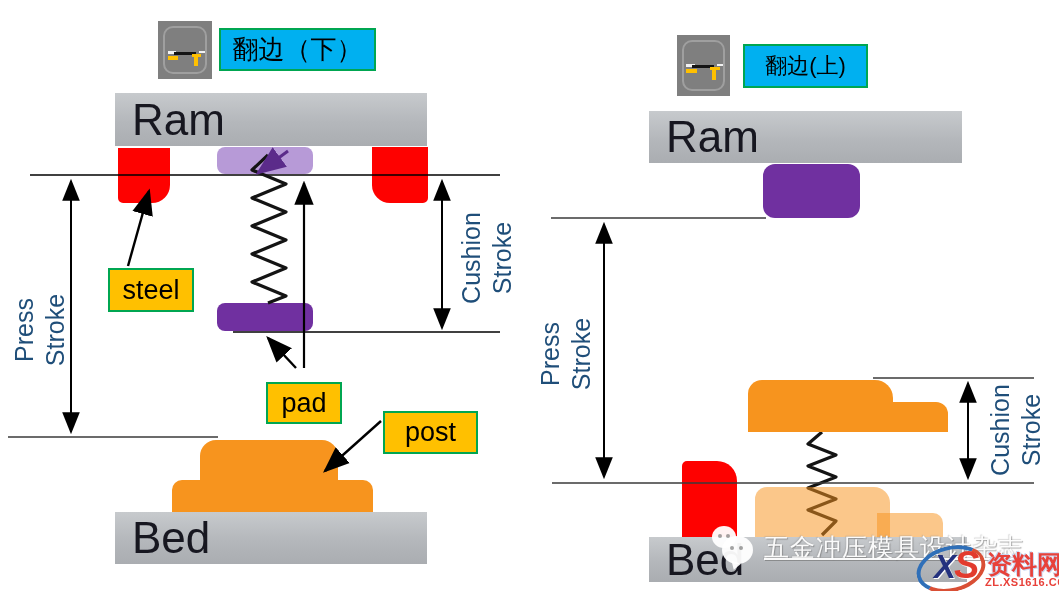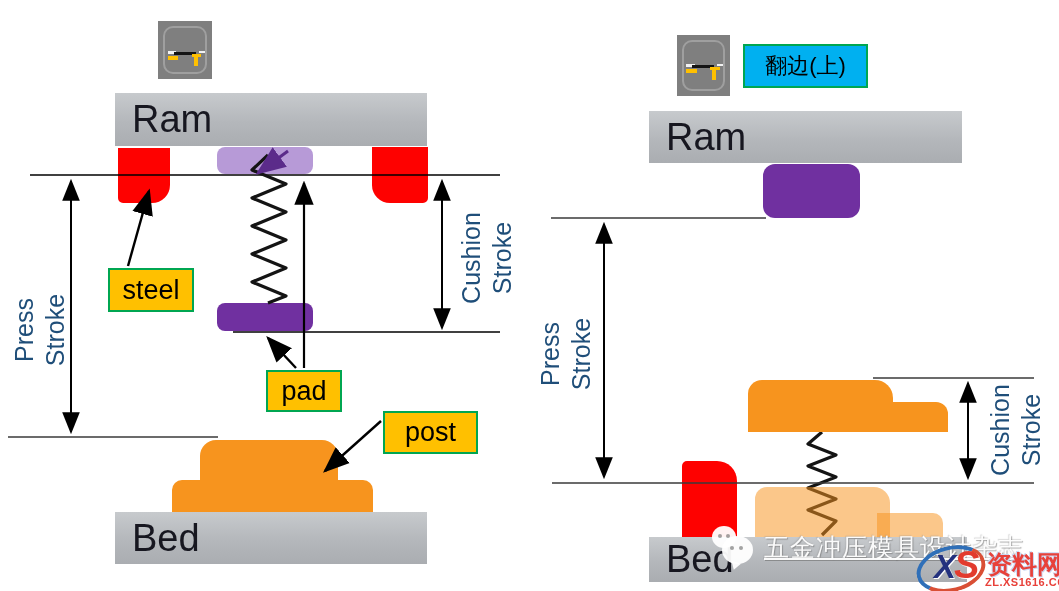--- a/index.html
+++ b/index.html
@@ -1,20 +1,20 @@
 <!DOCTYPE html>
 <html><head>
 <meta charset="utf-8">
 <style>
   html,body{margin:0;padding:0;background:#fff;}
   #canvas{position:relative;width:1059px;height:591px;background:#fff;overflow:hidden;
           font-family:"Liberation Sans",sans-serif;}
   .abs{position:absolute;}
   .bar{background:linear-gradient(180deg,#c7cacd 0%,#b4b7bb 55%,#aaadb1 100%);
-       color:#171720;font-size:38px;}
+       color:#171720;font-size:44px;}
   .bar span{display:inline-block;padding-left:17px;}
   .redblock{background:#fe0100;}
   .titlebadge{background:#00b0f0;border:2px solid #00a651;display:flex;align-items:center;
        justify-content:center;color:#000;box-sizing:border-box;}
   .lbl{background:#ffc000;border:2px solid #00a651;display:flex;align-items:center;
        justify-content:center;font-size:27px;color:#000;box-sizing:border-box;}
   .vtext{display:flex;flex-direction:column;align-items:center;justify-content:center;
        transform:rotate(-90deg);color:#1f4e79;font-size:25px;line-height:31px;text-align:center;}
   .iconbox{background:#7f7f7f;}
   .iconframe{position:absolute;left:5px;top:5px;right:5px;bottom:5px;border:2px solid #9f9f9f;
@@ -46,20 +46,23 @@
   <div class="abs iconbox" style="left:158px;top:21px;width:54px;height:58px;">
     <div class="iconframe"></div>
     <div class="abs" style="left:10px;top:30px;width:8px;height:3px;background:#f2f2f2;"></div>
     <div class="abs" style="left:10px;top:35px;width:10px;height:4px;background:#ffc000;"></div>
     <div class="abs" style="left:16px;top:31px;width:22px;height:3px;background:#141414;"></div>
     <div class="abs" style="left:34px;top:33px;width:9px;height:3px;background:#ffc000;"></div>
     <div class="abs" style="left:36px;top:33px;width:4px;height:12px;background:#ffc000;"></div>
     <div class="abs" style="left:41px;top:30px;width:6px;height:2px;background:#f2f2f2;"></div>
   </div>
 
+  <div class="abs titlebadge" style="left:219px;top:28px;width:157px;height:43px;font-size:26px;">
+    <span>翻边（下）</span>
+  </div>
 
   <div class="abs bar" style="left:115px;top:93px;width:312px;height:53px;line-height:53px;">
     <span>Ram</span>
   </div>
 
   <div class="abs redblock" style="left:118px;top:148px;width:52px;height:55px;border-radius:0 0 18px 5px;"></div>
   <div class="abs" style="left:217px;top:147px;width:96px;height:27px;background:#b79ad7;border-radius:8px;"></div>
   <div class="abs redblock" style="left:372px;top:147px;width:56px;height:56px;border-radius:0 0 5px 18px;"></div>
 
   <div class="abs" style="left:217px;top:303px;width:96px;height:28px;background:#7030a0;border-radius:8px;"></div>
@@ -77,21 +80,21 @@
   </div>
 
   <div class="abs vtext" style="left:417px;top:225px;width:140px;height:66px;">
     <div>Cushion</div>
     <div>Stroke</div>
   </div>
 
   <div class="abs lbl" style="left:96px;top:268px;width:86px;height:44px;margin-left:12px;">
     <span>steel</span>
   </div>
-  <div class="abs lbl" style="left:266px;top:370px;width:76px;height:42px;">
+  <div class="abs lbl" style="left:266px;top:382px;width:76px;height:42px;">
     <span>pad</span>
   </div>
   <div class="abs lbl" style="left:383px;top:411px;width:95px;height:43px;">
     <span>post</span>
   </div>
 
   <div class="abs iconbox" style="left:677px;top:35px;width:53px;height:61px;">
     <div class="iconframe"></div>
     <div class="abs" style="left:9px;top:29px;width:9px;height:3px;background:#f2f2f2;"></div>
     <div class="abs" style="left:9px;top:34px;width:11px;height:4px;background:#ffc000;"></div>

